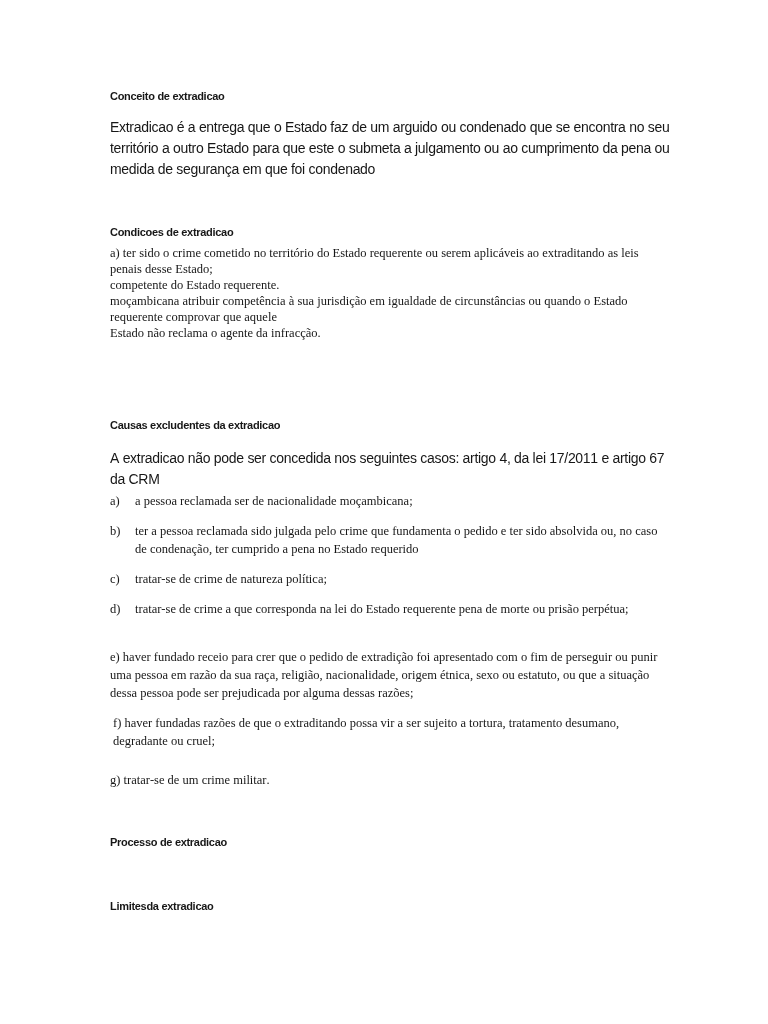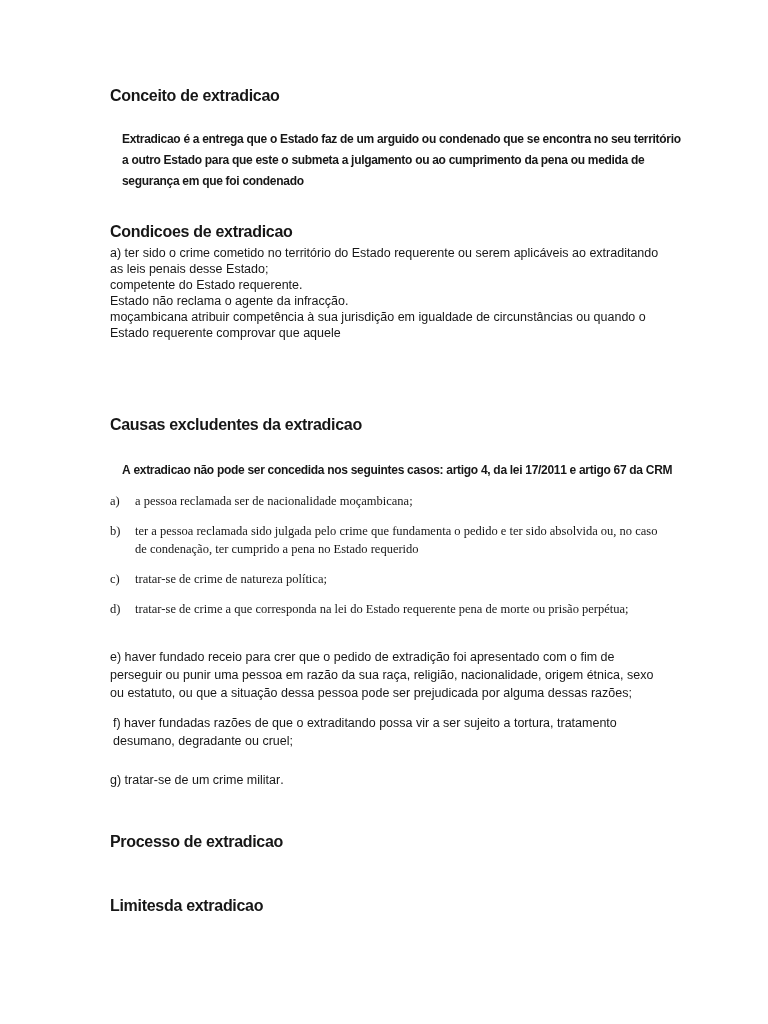--- a/index.html
+++ b/index.html
@@ -15,45 +15,45 @@
     overflow: hidden;
     font-kerning: none;
   }
   
   .h {
     position: absolute;
     left: 110px;
     margin: 0;
     font-family: "Liberation Sans", sans-serif;
     font-weight: bold;
-    font-size: 16px;
+    font-size: 11px;
     line-height: 16px;
     letter-spacing: -0.3px;
     color: #171717;
   }
   
   .bp {
     position: absolute;
     left: 110px;
     width: 562px;
-    margin: 12px;
+    margin: 0;
     font-family: "Liberation Sans", sans-serif;
-    font-weight: bold;
-    font-size: 12px;
+    font-weight: normal;
+    font-size: 14px;
     line-height: 21px;
     letter-spacing: -0.3px;
     color: #171717;
   }
   
   .sp {
     position: absolute;
     left: 110px;
     width: 558px;
     margin: 0;
-    font-family: Liberation Sans, sans-serif;
+    font-family: Liberation Serif, serif;
     font-size: 12.5px;
     line-height: 16px;
     color: #171717;
   }
   .sp18 {
     line-height: 18px;
   }
   .list {
     position: absolute;
     left: 110px;
@@ -82,22 +82,22 @@
 
   <h2 class="h" style="top:88px">Conceito de extradicao</h2>
 
   <p class="bp" style="top:117px">Extradicao é a entrega que o Estado faz de um arguido ou condenado que se encontra no seu território a outro Estado para que este o submeta a julgamento ou ao cumprimento da pena ou medida de segurança em que foi condenado</p>
 
   <h2 class="h" style="top:224px">Condicoes de extradicao</h2>
 
   <div class="sp" style="top:245px">
     <div>a) ter sido o crime cometido no território do Estado requerente ou serem aplicáveis ao extraditando as leis penais desse Estado;</div>
     <div>competente do Estado requerente.</div>
+    <div>moçambicana atribuir competência à sua jurisdição em igualdade de circunstâncias ou quando o Estado requerente comprovar que aquele</div>
     <div>Estado não reclama o agente da infracção.</div>
-    <div>moçambicana atribuir competência à sua jurisdição em igualdade de circunstâncias ou quando o Estado requerente comprovar que aquele</div>
   </div>
 
   <h2 class="h" style="top:417px">Causas excludentes da extradicao</h2>
 
   <p class="bp" style="top:448px">A extradicao não pode ser concedida nos seguintes casos: artigo 4, da lei 17/2011 e artigo 67 da CRM</p>
 
   <div class="list" style="top:492px">
     <div class="li">
       <span class="m">a)</span>
       <span class="t">a pessoa reclamada ser de nacionalidade moçambicana;</span>

